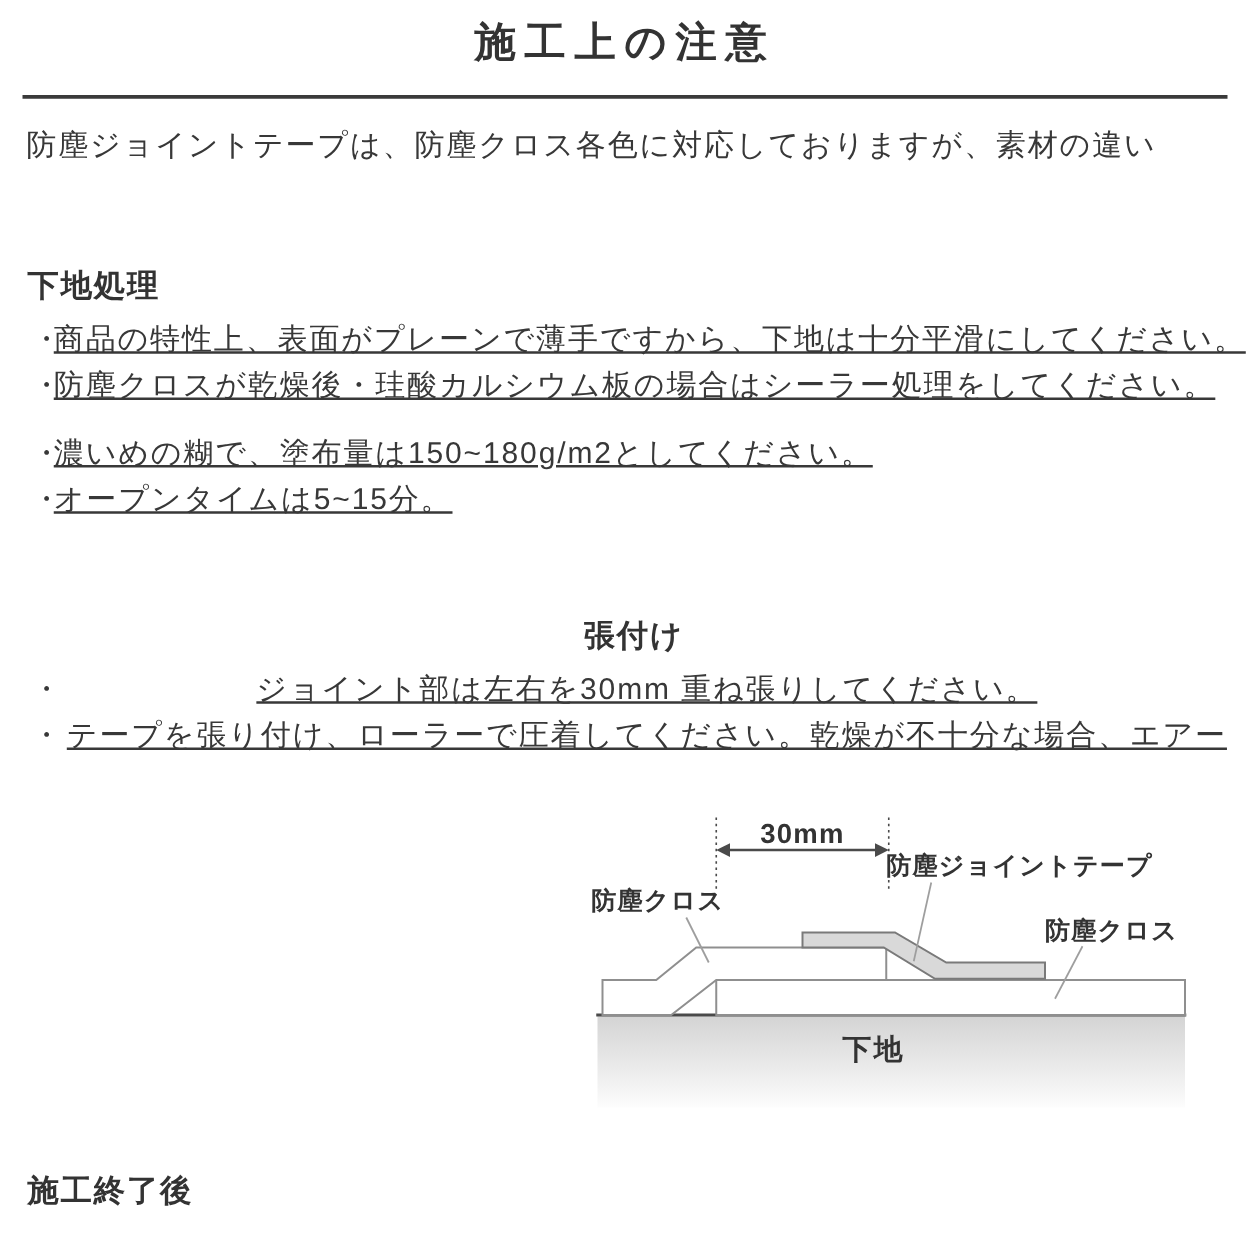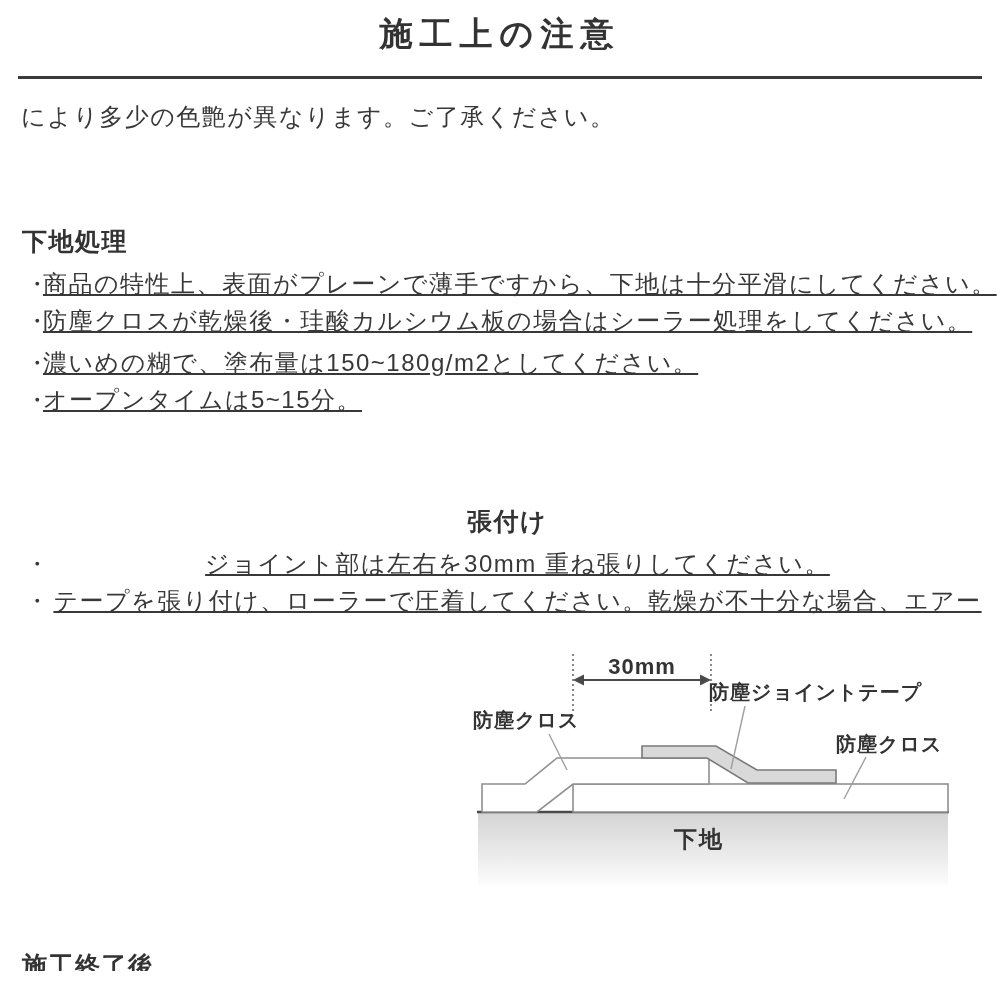--- a/index.html
+++ b/index.html
@@ -25,21 +25,21 @@
     position:absolute;top:98px;left:21px;right:8px;
     font-size:24px;line-height:37px;letter-spacing:1.5px;
   }
   .intro div{white-space:nowrap;}
   .section{position:absolute;left:22px;right:8px;}
   .sec-0{top:214px;}
   .sec-1{top:344px;}
   .sec-2{top:494px;text-align:center;}
   .sec-3{top:938px;}
   .section h2{
-    margin:12px 0 9px 0;
+    margin:0 0 9px 0;
     font-size:25px;line-height:30px;font-weight:700;
     letter-spacing:1.5px;color:#333333;
   }
   .section ul{
     list-style:none;margin:0;padding:0 0 0 3px;
     font-size:24px;line-height:37px;letter-spacing:1.5px;
   }
   .section li{display:flex;align-items:flex-start;}
   .bullet-marker{flex:0 0 18px;width:18px;}
   .bullet-lines{flex:1;min-width:0;text-decoration:underline;}
@@ -60,21 +60,21 @@
 </head>
 <body>
 
 <div class="page">
 
   <h1 class="title">施工上の注意</h1>
 
   <div class="rule"></div>
 
   <div class="intro">
-      <div>により多少の色艶が異なります。ご了承ください。</div>
+      <div>防塵ジョイントテープは、防塵クロス各色に対応しておりますが、素材の違い</div>
     </div>
 
   <div id="sections">
       <div class="section sec-0">
         <h2>下地処理</h2>
         <ul>
           <li>
             <span class="bullet-marker">・</span>
             <div class="bullet-lines">
               <div>商品の特性上、表面がプレーンで薄手ですから、下地は十分平滑にしてください。</div>

